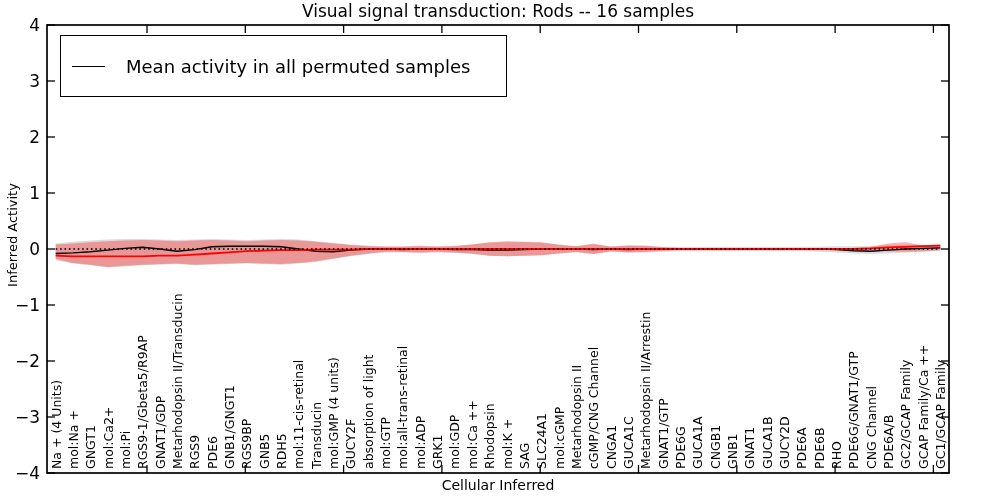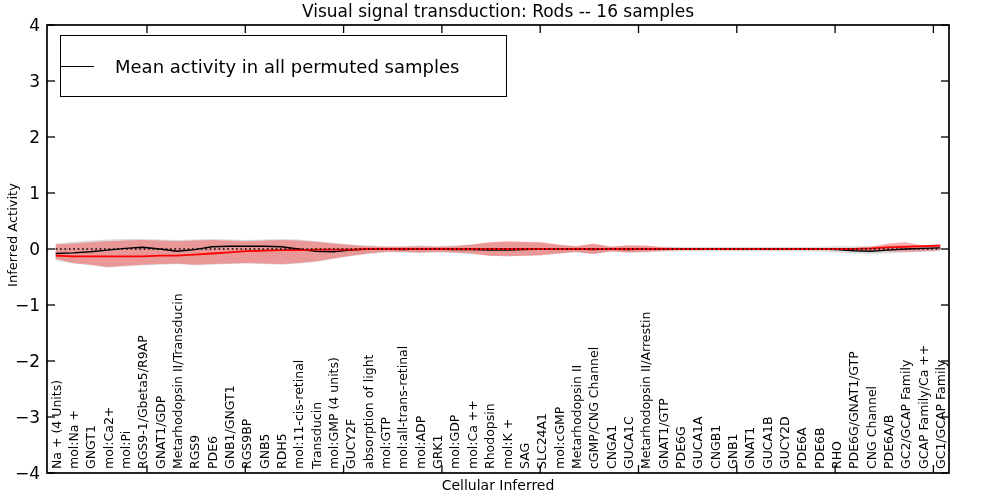--- a/index.html
+++ b/index.html
@@ -18,21 +18,21 @@
   }
   .y-label{
     position:absolute;left:12px;top:235px;transform:translate(-50%,-50%) rotate(-90deg);
     font-size:13px;white-space:nowrap;
   }
   .plot-svg{position:absolute;left:0;top:0;}
   .legend{
     position:absolute;left:60px;top:35px;width:447px;height:62px;
     box-sizing:border-box;border:1.7px solid #000;background:#fff;
     display:flex;flex-direction:column;justify-content:space-evenly;
-    padding-left:0;z-index:3;
+    padding-left:11px;z-index:3;
   }
   .legend-row{display:flex;align-items:center;height:27px;}
   .legend-line{width:33px;margin-right:21px;flex:0 0 auto;}
   .legend-text{font-size:18px;white-space:nowrap;}
 </style>
 </head>
 <body>
 
 <div class="figure">
   <div class="chart-title">Visual signal transduction: Rods -- 16 samples</div>

